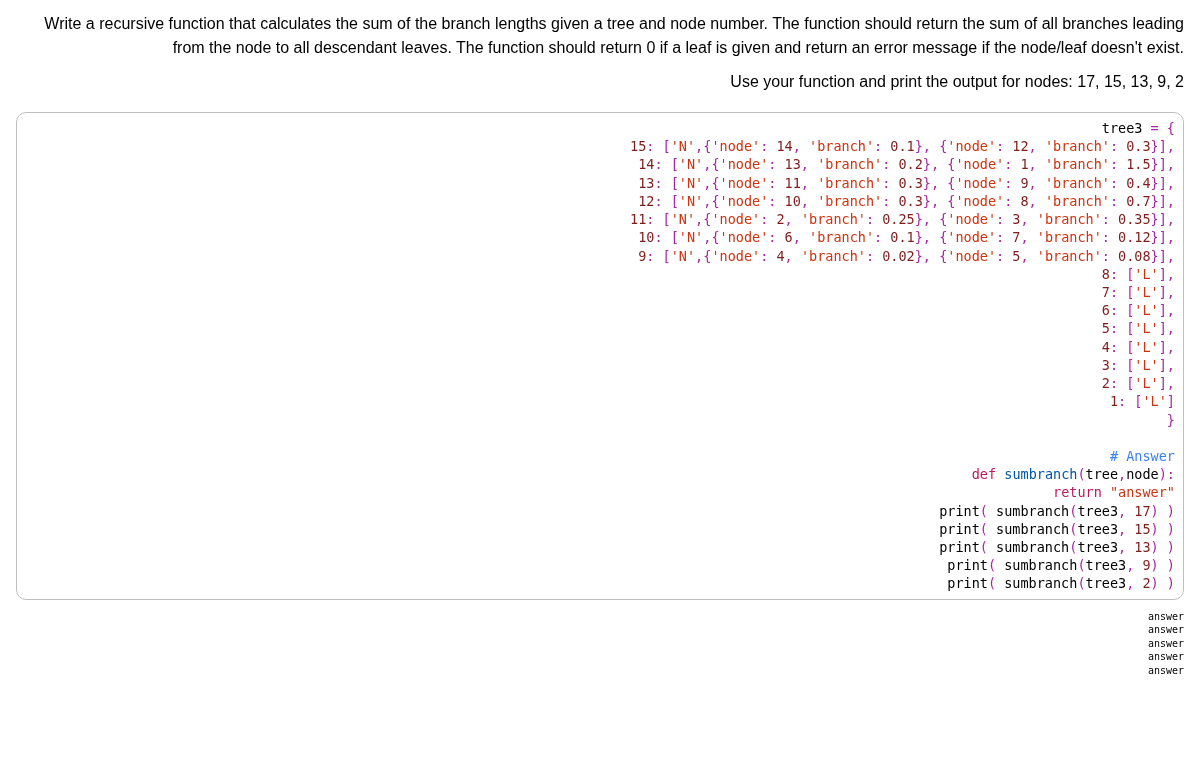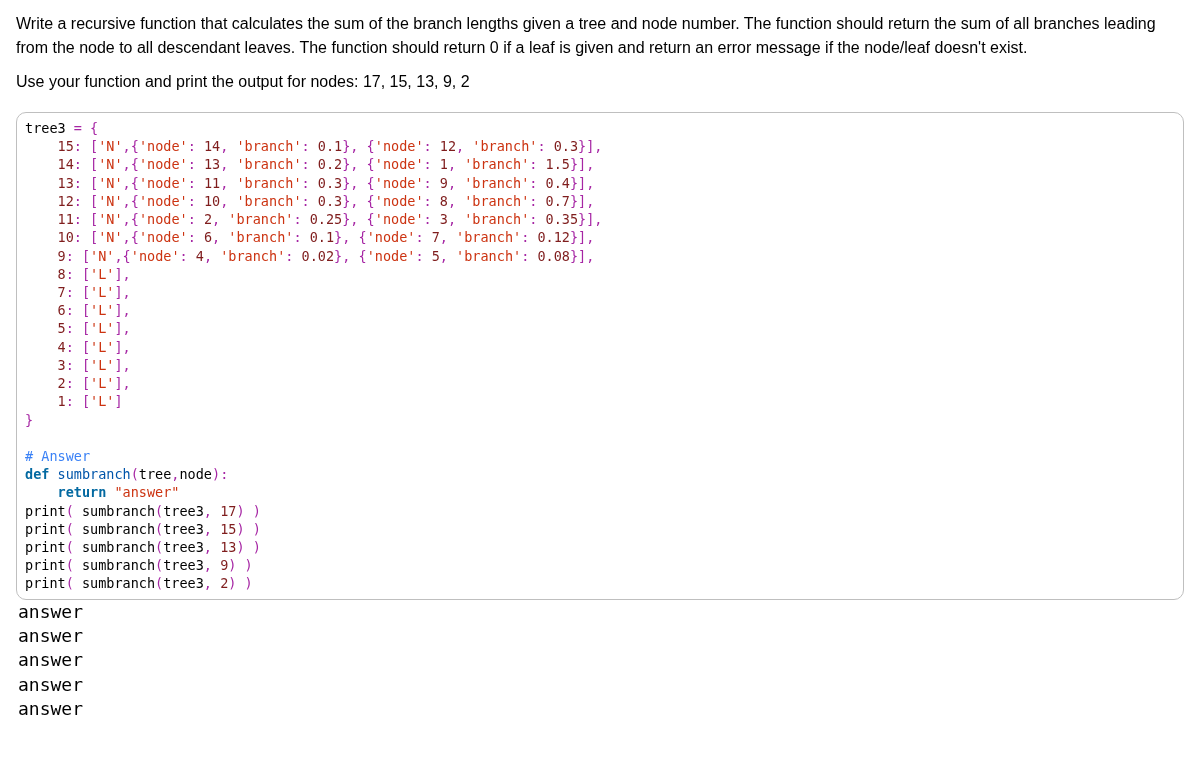--- a/index.html
+++ b/index.html
@@ -7,20 +7,21 @@
     padding: 0;
     font-family: Arial, Helvetica, sans-serif;
     font-size: 16px;
     color: #000;
     background: #fff;
   }
   .page {
     padding: 12px 16px;
     width: 1200px;
     box-sizing: border-box;
+    text-align: right;
   }
   .prompt-text {
     line-height: 1.5;
     max-width: 1180px;
   }
   .prompt-text p {
     margin: 0 0 10px 0;
   }
   .code-cell {
     border: 1px solid #bfbfbf;
@@ -32,29 +33,30 @@
     line-height: 1.35;
     white-space: pre;
     overflow: auto;
     color: #000;
     background: #fff;
   }
   .code-cell .line { white-space: pre; }
   .tok-op   { color: #a626a4; }   
   .tok-num  { color: #7f1d1d; }   
   .tok-str  { color: #cc3311; }   
-  .tok-kw   { color: #0369a1; font-weight: bold; } 
+  .tok-kw   { color: #be185d; font-weight: normal; } 
   .tok-com  { color: #3b82f6; }
   .tok-fn   { color: #0055aa; }
   .tok-name { color: #000; }
   .output {
     font-family: "Menlo", "Consolas", "DejaVu Sans Mono", monospace;
-    font-size: 18px;
+    font-size: 10px;
     line-height: 1.35;
     white-space: pre;
+    margin-top: 10px;
     padding-left: 2px;
   }
 </style>
 </head>
 <body>
 
 <div class="page">
 
   <div class="prompt-text">
     <p>Write a recursive function that calculates the sum of the branch lengths given a tree and node number. The function should return the sum of all branches leading from the node to all descendant leaves. The function should return 0 if a leaf is given and return an error message if the node/leaf doesn't exist.</p>

